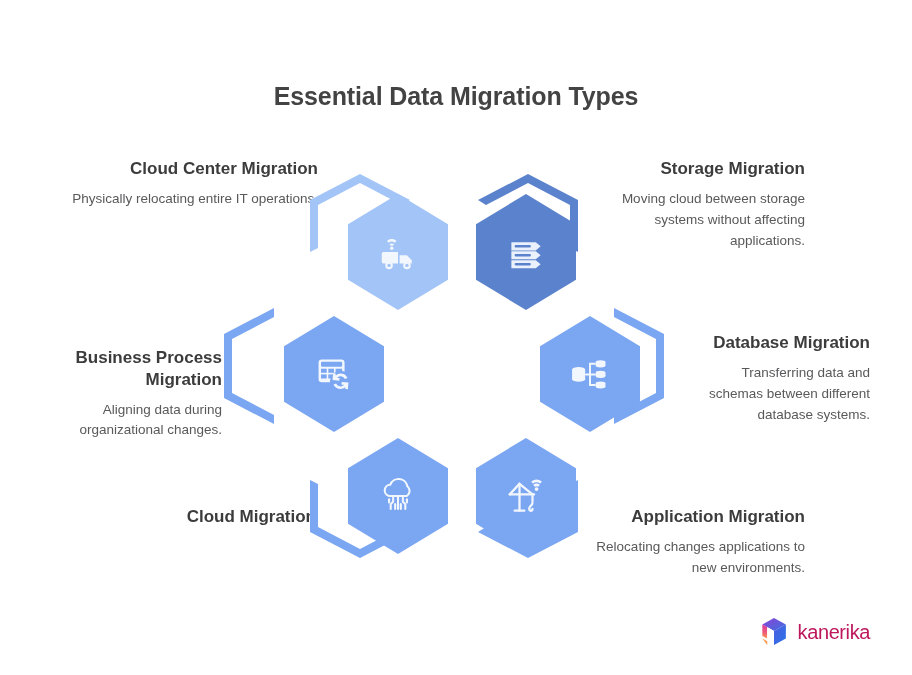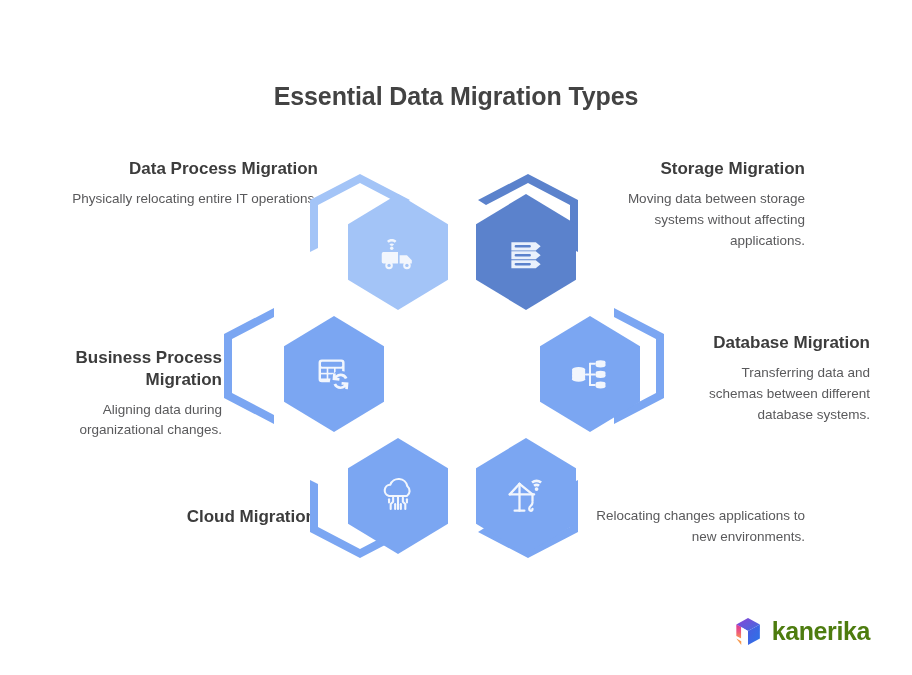--- a/index.html
+++ b/index.html
@@ -94,59 +94,60 @@
   .logo {
     position: absolute;
     right: 42px;
     bottom: 28px;
     display: flex;
     align-items: center;
     gap: 9px;
   }
   .logo-mark { width: 30px; height: 31px; display: block; }
   .logo-text {
-    font-size: 25px;
-    font-weight: bold;
-    color: #4d7c0f;
+    font-size: 20px;
+    font-weight: normal;
+    color: #be185d;
     letter-spacing: -0.4px;
     line-height: 1;
   }
 </style>
 </head>
 <body>
 
 <div class="page">
 
   <div class="title">Essential Data Migration Types</div>
 
   <div class="block right-align" style="left:60px; top:158px; width:258px;">
-    <h3>Data Process Migration</h3>
+    <h3>Cloud Center Migration</h3>
     <p>Physically relocating entire IT operations.</p>
   </div>
 
   <div class="block left-align" style="left:595px; top:158px; width:210px;">
     <h3>Storage Migration</h3>
-    <p>Moving data between storage systems without affecting applications.</p>
+    <p>Moving cloud between storage systems without affecting applications.</p>
   </div>
 
   <div class="block right-align" style="left:32px; top:320px; width:190px;margin-top:27px;">
     <h3>Business Process Migration</h3>
     <p>Aligning data during organizational changes.</p>
   </div>
 
   <div class="block left-align" style="left:684px; top:332px; width:186px;">
     <h3>Database Migration</h3>
     <p>Transferring data and schemas between different database systems.</p>
   </div>
 
   <div class="block right-align" style="left:48px; top:506px; width:268px;">
     <h3>Cloud Migration</h3>
   </div>
 
   <div class="block left-align" style="left:595px; top:506px; width:210px;">
+    <h3>Application Migration</h3>
     <p>Relocating changes applications to new environments.</p>
   </div>
 
   <div class="cluster">
 
     <div class="cell" style="left:78px; top:0px;">
       <div class="chev" style="left:-20px; top:-12px;">
         <svg viewBox="0 0 100 116" preserveAspectRatio="none">
           <path d="M50 0 L100 26 L92 31 L50 9 L8 31 L8 74 L0 78 L0 26 Z" fill="#A3C4F7"></path>
         </svg>

